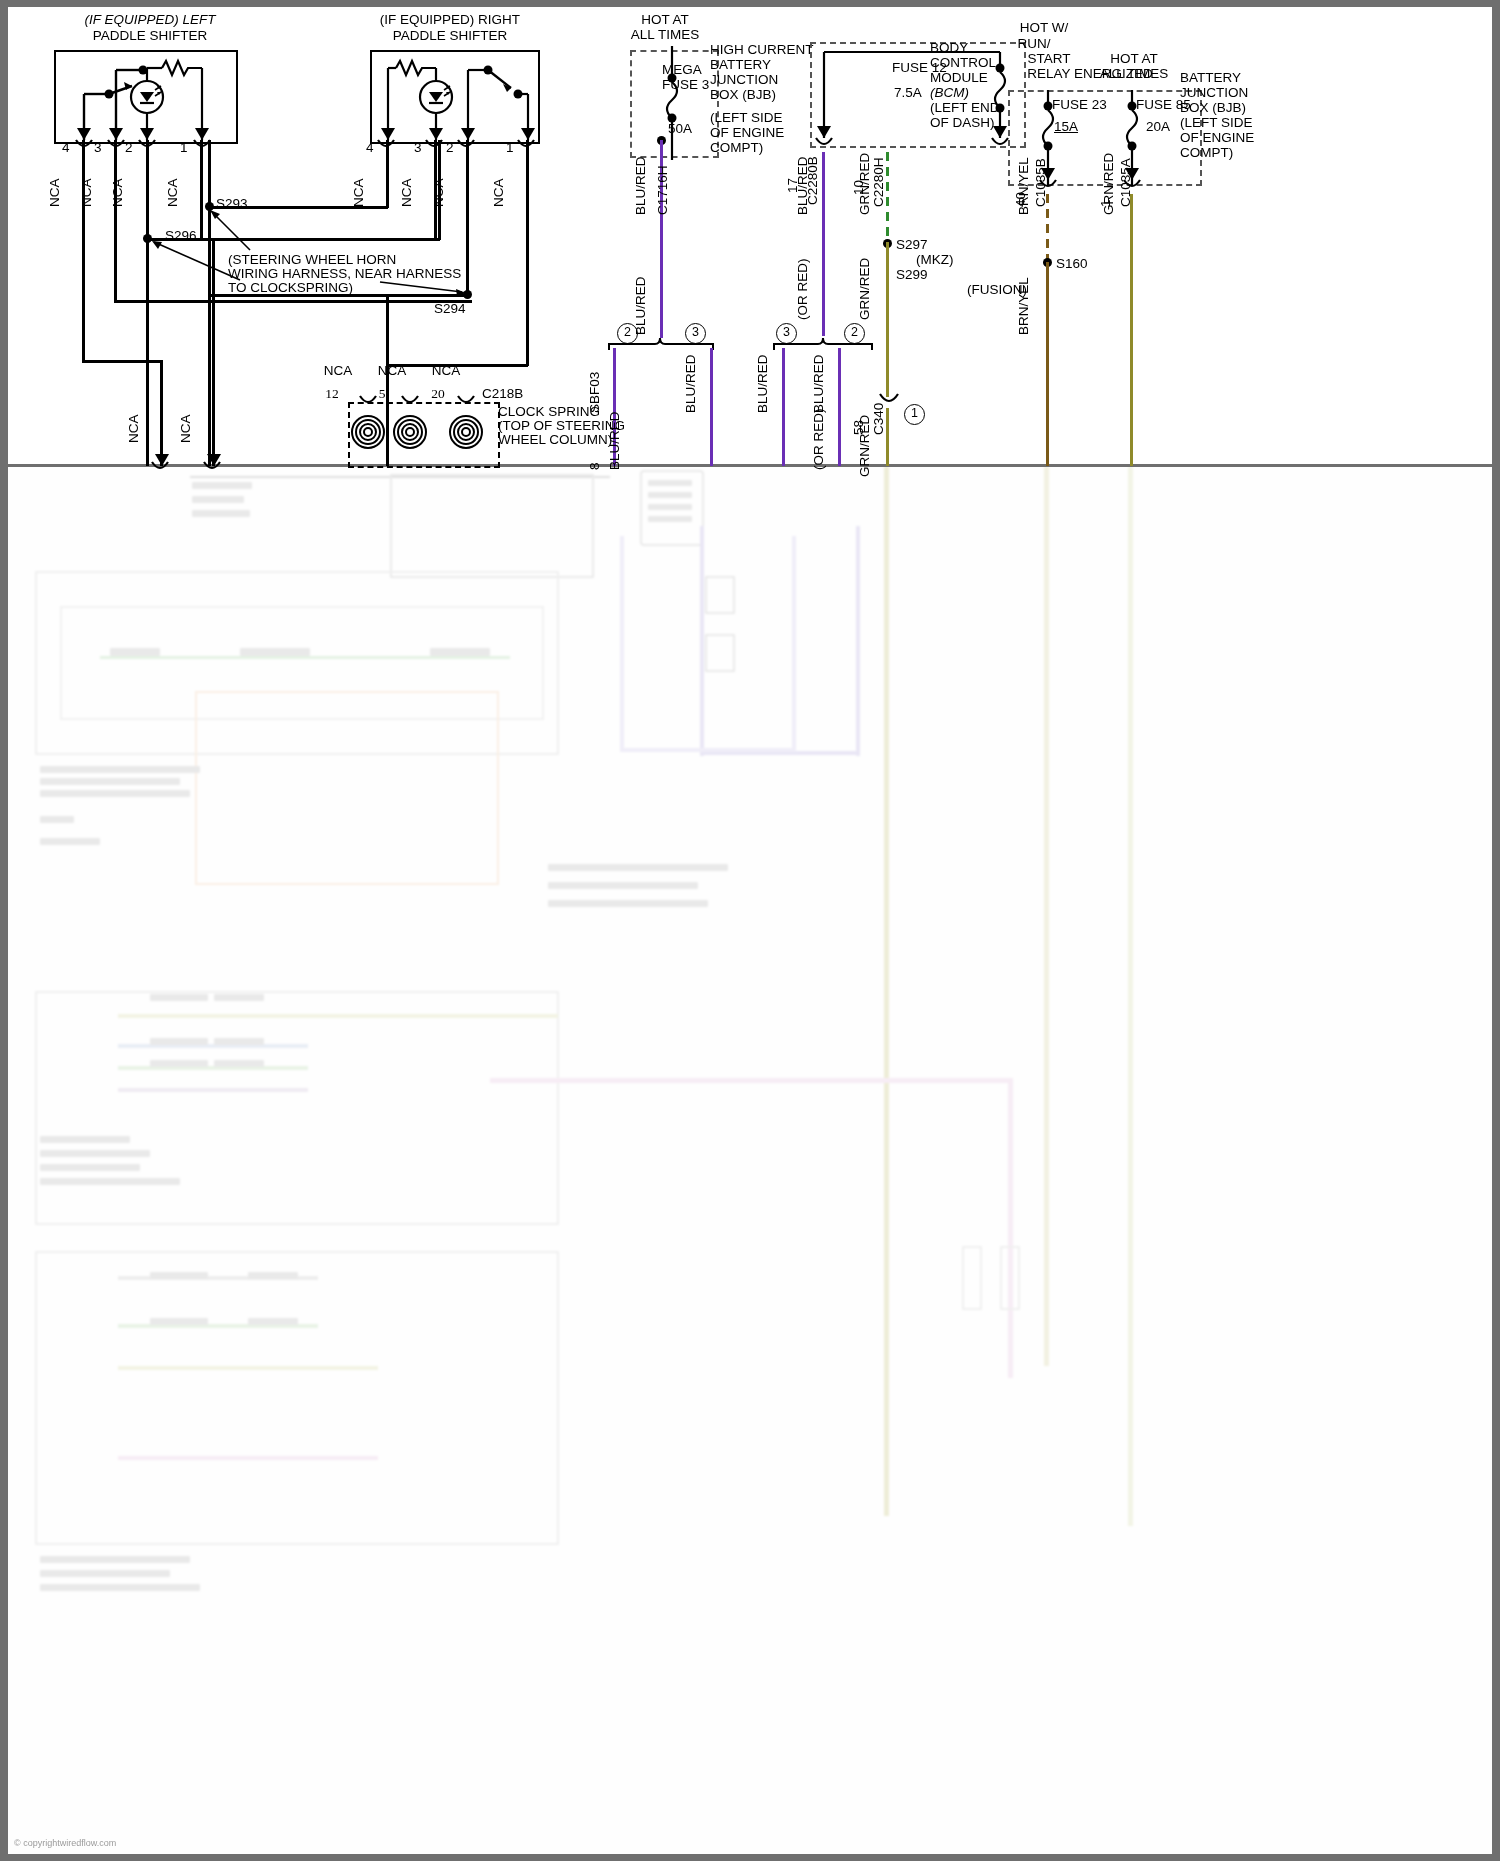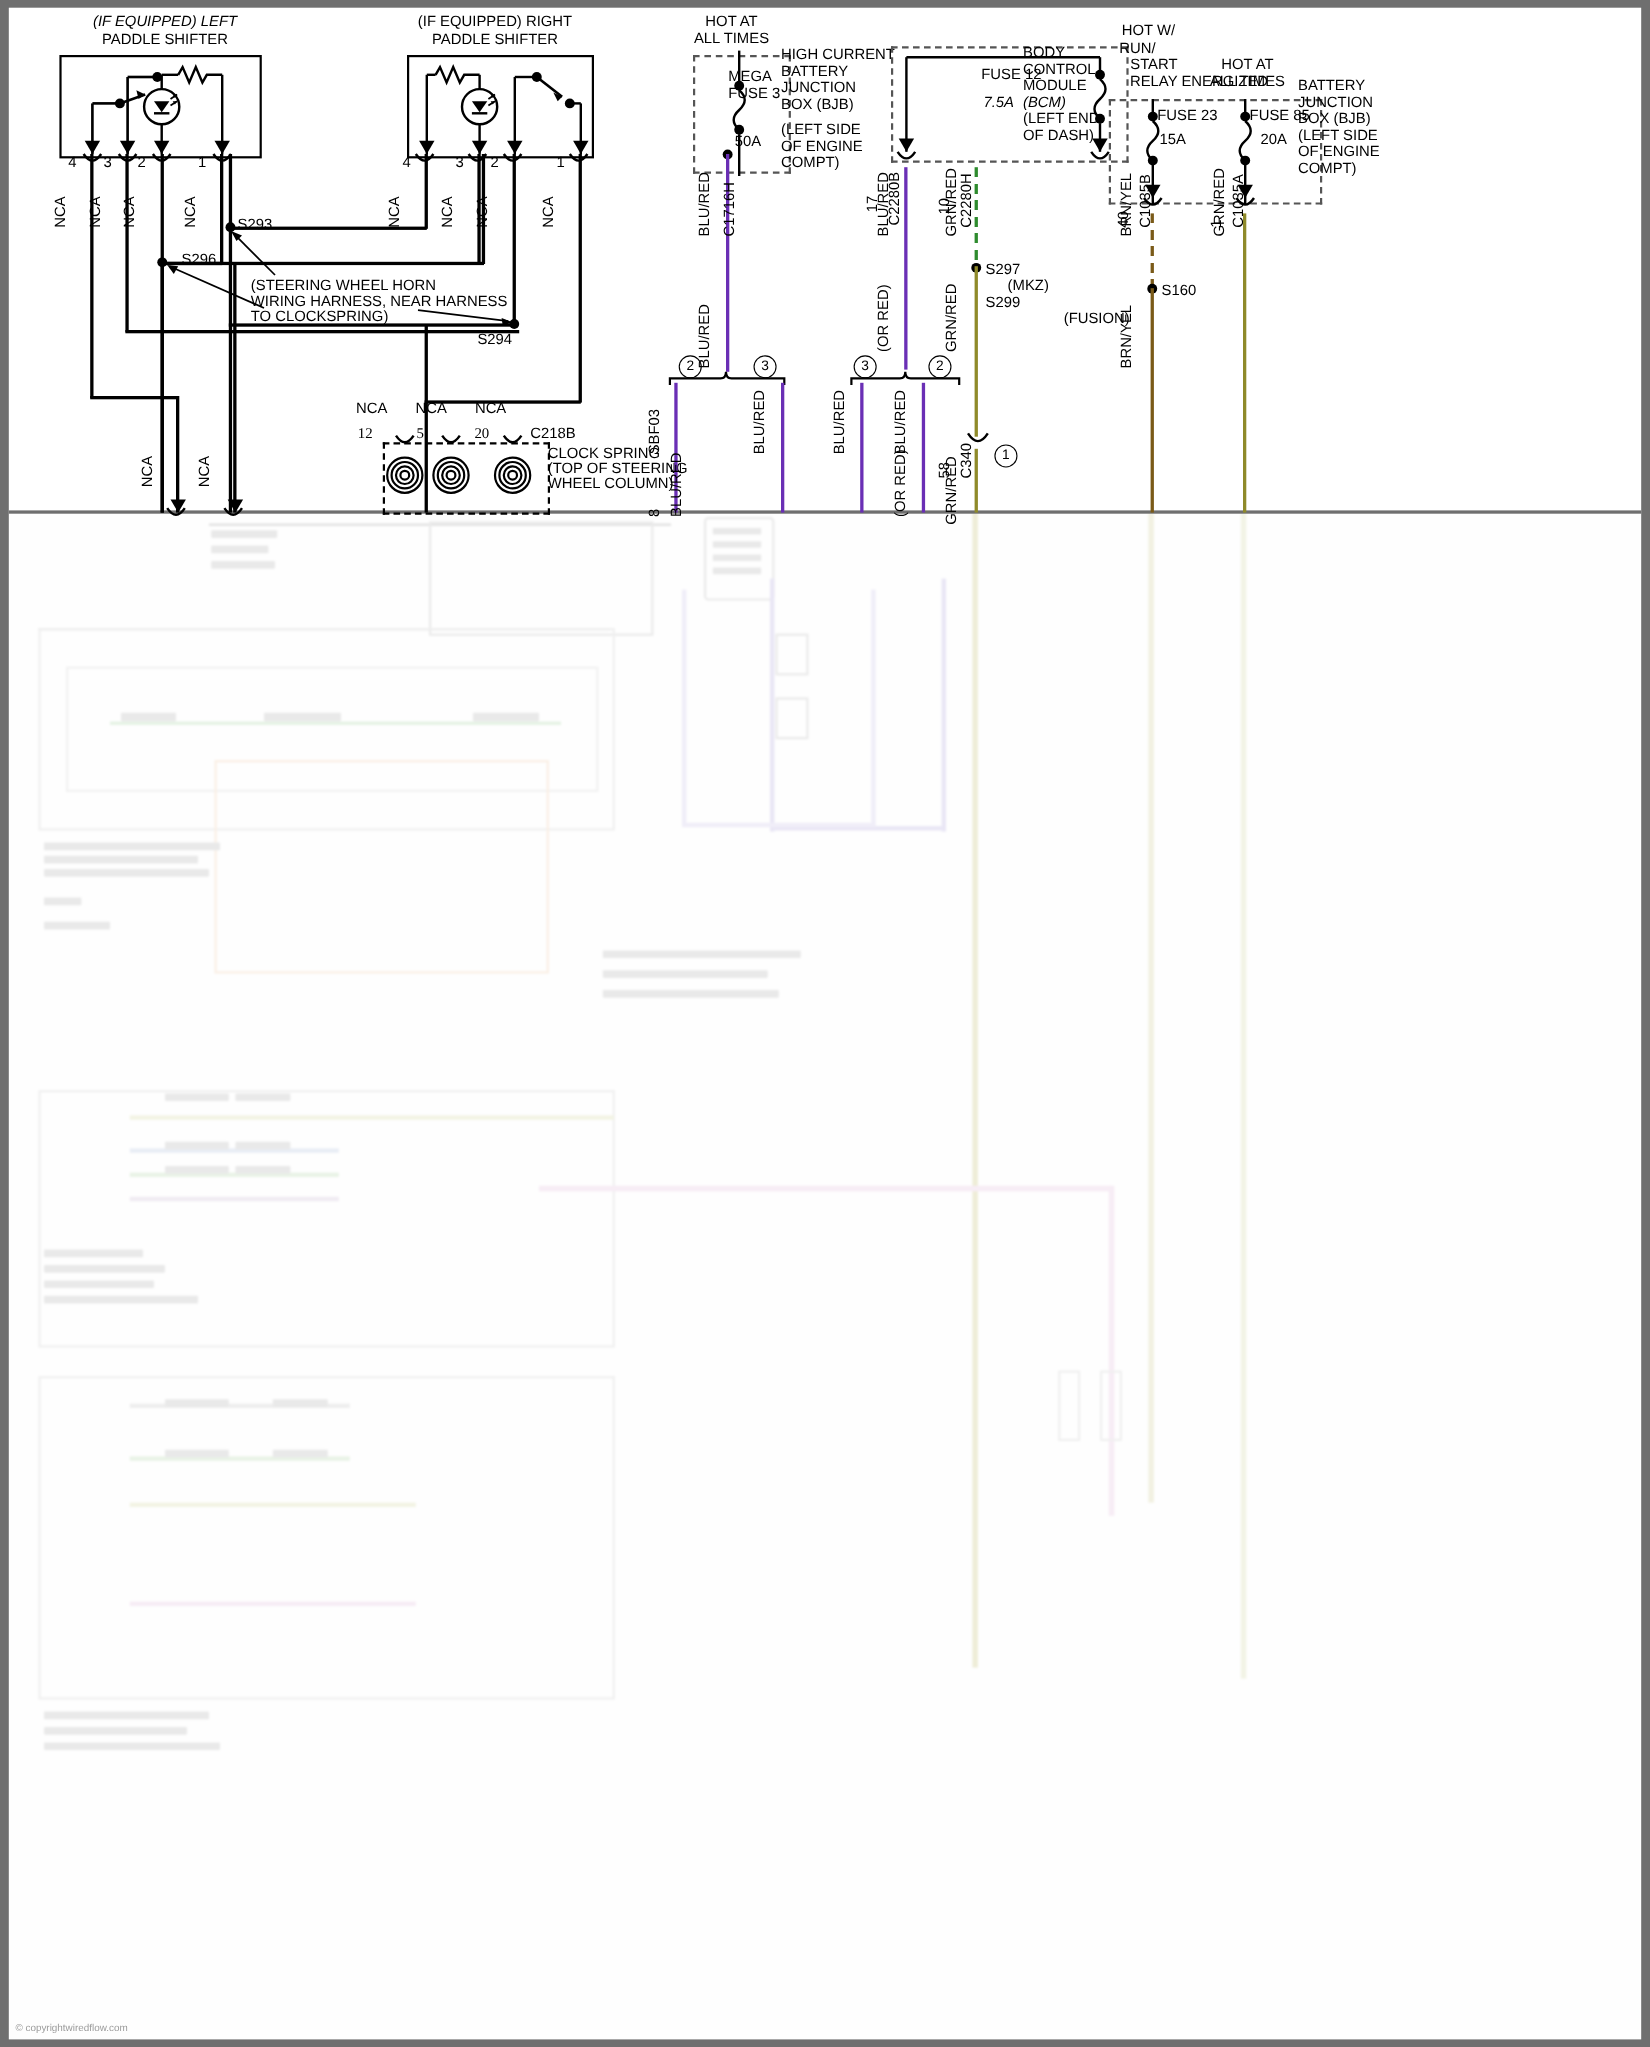--- a/index.html
+++ b/index.html
@@ -373,21 +373,21 @@
     <circle cx="190" cy="66" r="4.5" fill="#000"></circle>
     <line x1="190" y1="70" x2="190" y2="96" stroke="#000" stroke-width="2.2"></line>
   </svg>
   <div class="arrowdown" style="left:817px;top:126px;"></div>
   <div class="arrowdown" style="left:993px;top:126px;"></div>
   <svg style="left:810px;top:138px;width:214px;height:16px;">
     <path d="M6,0 q8,12 16,0" fill="none" stroke="#000" stroke-width="2.2"></path>
     <path d="M182,0 q8,12 16,0" fill="none" stroke="#000" stroke-width="2.2"></path>
   </svg>
   <div class="lbl" style="left:892px;top:60px;">FUSE 12</div>
-  <div class="lbl" style="left:894px;top:85px;font-style:italic;">7.5A</div>
+  <div class="lbl" style="left:894px;top:85px;">7.5A</div>
   <div class="lbl" style="left:930px;top:40px;">BODY</div>
   <div class="lbl" style="left:930px;top:55px;">CONTROL</div>
   <div class="lbl" style="left:930px;top:70px;">MODULE</div>
   <div class="lbl" style="left:930px;top:85px;font-style:italic;">(BCM)</div>
   <div class="lbl" style="left:930px;top:100px;">(LEFT END</div>
   <div class="lbl" style="left:930px;top:115px;">OF DASH)</div>
 
   <div class="vlbl" style="left:800px;top:178px;">17</div>
   <div class="vlbl" style="left:820px;top:190px;">C2280B</div>
   <div class="wire purple" style="left:822px;top:152px;height:184px;"></div>
@@ -441,21 +441,21 @@
     <line x1="40" y1="68" x2="40" y2="104" stroke="#000" stroke-width="2.2"></line>
   </svg>
   <svg style="left:1098px;top:82px;width:90px;height:104px;">
     <line x1="34" y1="8" x2="34" y2="22" stroke="#000" stroke-width="2.2"></line>
     <circle cx="34" cy="24" r="4.5" fill="#000"></circle>
     <path d="M34,28 q10,9 0,18 q-10,9 0,18" fill="none" stroke="#000" stroke-width="2.2"></path>
     <circle cx="34" cy="64" r="4.5" fill="#000"></circle>
     <line x1="34" y1="68" x2="34" y2="104" stroke="#000" stroke-width="2.2"></line>
   </svg>
   <div class="lbl" style="left:1052px;top:97px;">FUSE 23</div>
-  <div class="lbl" style="left:1054px;top:119px;">15A</div>
+  <div class="lbl" style="left:1054px;top:119px;text-decoration:underline;">15A</div>
   <div class="lbl" style="left:1136px;top:97px;">FUSE 85</div>
   <div class="lbl" style="left:1146px;top:119px;">20A</div>
   <div class="lbl" style="left:1180px;top:70px;">BATTERY</div>
   <div class="lbl" style="left:1180px;top:85px;">JUNCTION</div>
   <div class="lbl" style="left:1180px;top:100px;">BOX (BJB)</div>
   <div class="lbl" style="left:1180px;top:115px;">(LEFT SIDE</div>
   <div class="lbl" style="left:1180px;top:130px;">OF ENGINE</div>
   <div class="lbl" style="left:1180px;top:145px;">COMPT)</div>
 
   <div class="arrowdown" style="left:1041px;top:168px;"></div>

